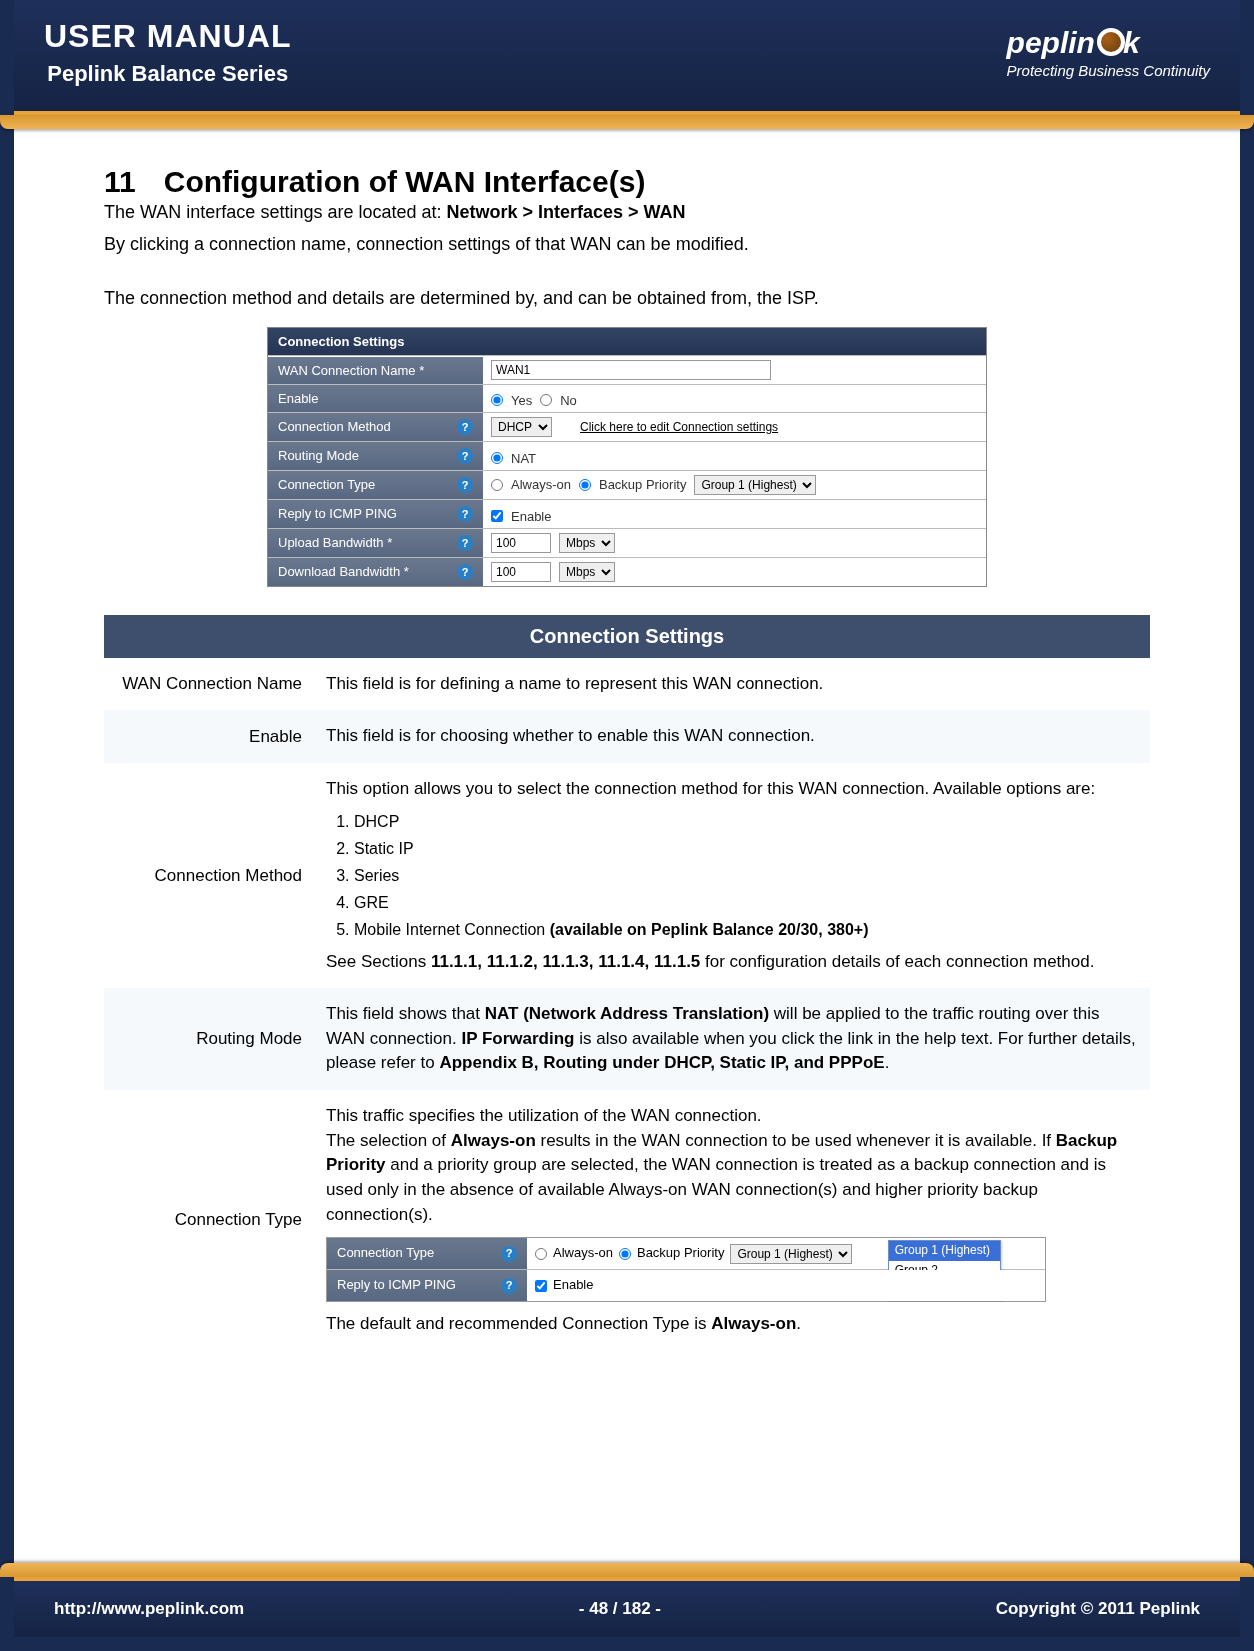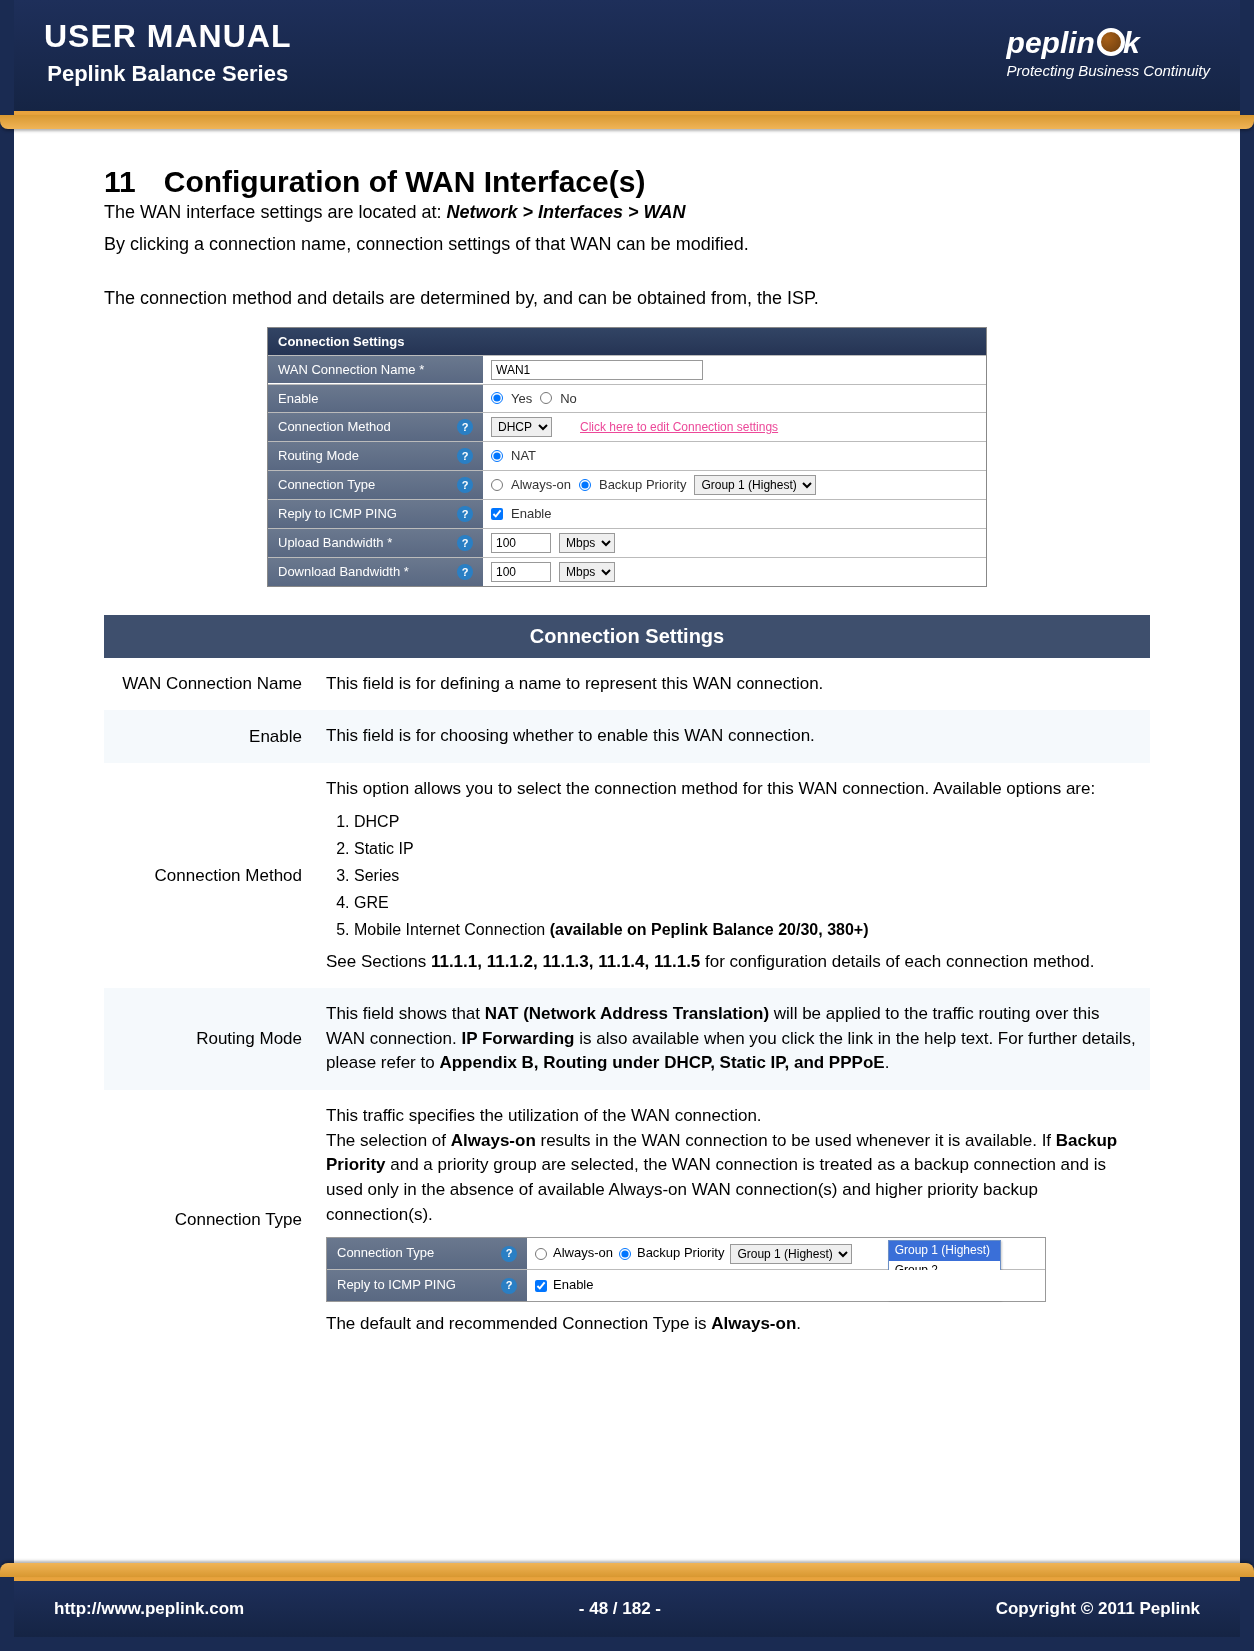--- a/index.html
+++ b/index.html
@@ -11,34 +11,34 @@
 .manual-title { font-size: 32px; font-weight: bold; letter-spacing: 1px; }
 .manual-sub { font-size: 22px; font-weight: bold; margin-top: 6px; }
 .logo-block { text-align: left; }
 .logo-main { font-size: 30px; font-weight: bold; font-style: italic; color: #fff; display: flex; align-items: flex-end; }
 .logo-circle { width: 28px; height: 28px; border: 4px solid #fff; border-radius: 50%; display: inline-block; margin-left: 2px; margin-bottom: 4px; background: radial-gradient(circle at 30% 30%, #a86018, #6b3d0f); }
 .logo-tag { font-size: 15px; font-style: italic; color: #fff; margin-top: 2px; }
 .content { padding: 50px 90px 40px 90px; color: #000; }
 .section-heading { font-size: 30px; font-weight: bold; margin-bottom: 0; }
 .section-num { display: inline-block; margin-right: 28px; }
 .body-text { font-size: 18px; line-height: 1.55; margin-bottom: 4px; }
-.path-bold { font-weight: bold; font-style: italic; }
+.path-bold { font-weight: bold; }
 .spacer { height: 22px; }
 .settings-panel { width: 720px; margin: 14px auto 28px auto; border: 1px solid #888; font-size: 13px; background: #fff; }
 .sp-header { background: linear-gradient(to bottom, #324464, #253454); color: #fff; font-weight: bold; padding: 6px 10px; }
-.sp-row { display: flex; align-items: center; border-top: 1px solid #bbb; }
+.sp-row { display: flex; align-items: flex-end; border-top: 1px solid #bbb; }
 .sp-label { width: 215px; background: linear-gradient(to bottom, #6a788e, #596882); color: #fff; padding: 6px 10px; font-size: 13px; display: flex; align-items: center; justify-content: space-between; }
 .sp-value { flex: 1; padding: 4px 8px; display: flex; align-items: center; gap: 8px; color: #333; }
 .help-q { width: 16px; height: 16px; background: #2a7fc4; color: #fff; border-radius: 50%; font-size: 11px; display: inline-flex; align-items: center; justify-content: center; font-weight: bold; }
-.sp-input { border: 1px solid #999; padding: 2px 4px; font-size: 12px; width: 212px; height: 20px; }
+.sp-input { border: 1px solid #999; padding: 2px 4px; font-size: 12px; width: 280px; height: 20px; }
 .sp-input.short { width: 60px; }
 .sp-select { border: 1px solid #999; font-size: 12px; height: 20px; padding: 0 2px; }
 .sp-radio { width: 12px; height: 12px; }
 .sp-check { width: 12px; height: 12px; }
-.sp-link { color: #ec4899; text-decoration: underline; font-size: 12px; margin-left: 20px; }
+.sp-link { color: #000000; text-decoration: underline; font-size: 12px; margin-left: 20px; }
 .desc-table { width: 100%; border-collapse: collapse; font-size: 17px; }
 .desc-table th.tbl-head { background: #3e4f6d; color: #fff; font-weight: bold; font-size: 20px; padding: 10px; text-align: center; }
 .desc-table td { padding: 14px 12px; vertical-align: middle; border: none; }
 .desc-table tr.alt td { background: #f5f9fc; }
 .desc-table td.param { font-weight: normal; text-align: right; width: 210px; font-size: 17px; }
 .desc-table td.desc { font-size: 17px; line-height: 1.45; }
 .desc-list { margin: 8px 0 8px 28px; }
 .desc-list li { margin-bottom: 4px; font-size: 16px; }
 .inline-bold { font-weight: bold; text-align: right; }
 .inline-panel { width: 720px; margin: 10px 0; border: 1px solid #999; font-size: 13px; }

